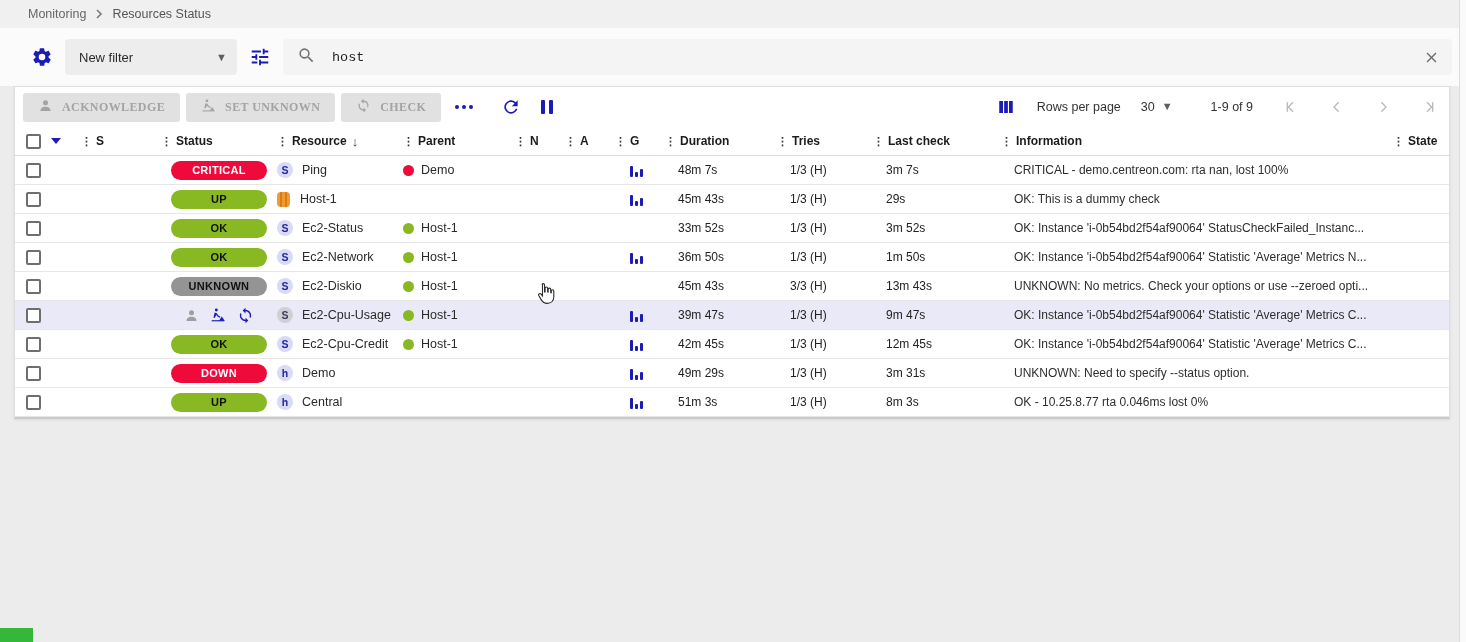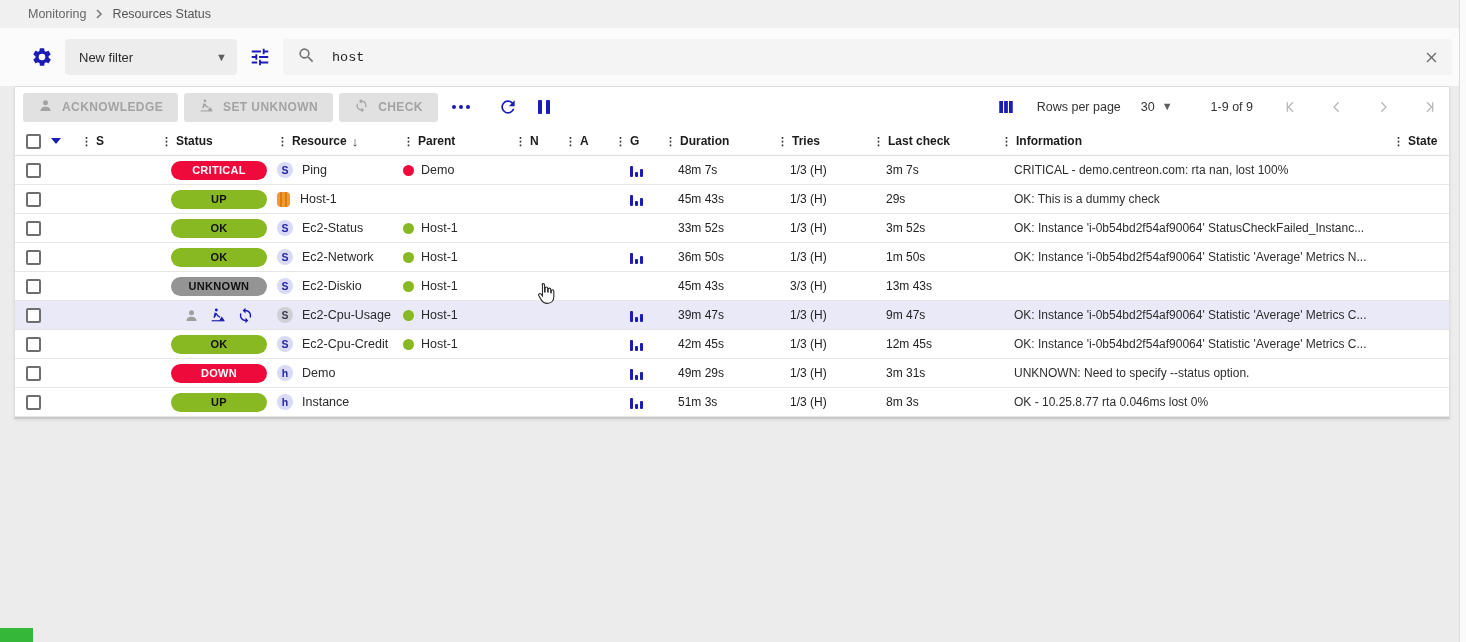--- a/index.html
+++ b/index.html
@@ -18,21 +18,21 @@
   .filter-bar { height:58px; background:#fbfbfb; display:flex; align-items:center; padding:0 14px 0 31px; gap:12px; }
   .icon-btn { display:flex; align-items:center; justify-content:center; cursor:pointer; background:none; border:none; }
   .filter-select { width:172px; height:36px; background:#ededed; border-radius:4px; display:flex; align-items:center; justify-content:space-between; padding:0 10px 0 14px; font-size:13px; color:#2b2b2b; cursor:pointer; }
   .select-caret { color:#5f5f5f; font-size:11px; }
   .search-field { flex:1; height:36px; background:#f4f4f4; border-radius:4px; display:flex; align-items:center; gap:16px; padding:0 12px 0 14px; }
   .search-field .search-text { flex:1; font-size:13.5px; color:#1f1f1f; border:none; background:transparent; outline:none; font-family:Liberation Mono, monospace; }
   
   .card { position:absolute; left:14px; right:16px; top:86px; background:#fff; border:1px solid #dedede; border-bottom:2px solid #c9c9c9; box-shadow:0 1px 3px rgba(0,0,0,.08); }
   
   .toolbar { height:40px; display:flex; align-items:center; padding:0 12px 0 8px; }
-  .tb-btn { height:29px; background:#e1e1e1; border:none; border-radius:3px; display:flex; align-items:center; gap:9px; padding:0 15px; margin-right:6px; font-size:12px; font-weight:bold; letter-spacing:.4px; color:#a3a3a3; font-family:Liberation Sans, sans-serif; }
+  .tb-btn { height:29px; background:#e1e1e1; border:none; border-radius:3px; display:flex; align-items:center; gap:9px; padding:0 15px; margin-right:6px; font-size:12px; font-weight:bold; letter-spacing:.4px; color:#a3a3a3; font-family:Liberation Serif, serif; }
   .tb-btn svg { fill:#a3a3a3; }
   .dots-h { display:flex; gap:3px; margin:0 10px 0 8px; cursor:pointer; }
   .dots-h i { width:4px; height:4px; border-radius:50%; background:#1b1bb5; }
   .tb-ico { margin-left:18px; cursor:pointer; display:flex; }
   .pag { margin-left:auto; display:flex; align-items:center; font-size:12.5px; color:#333; }
   .pag .lbl { margin:0 6px 0 22px; }
   .pag .rpp-val { display:flex; gap:7px; margin-left:14px; cursor:pointer; }
   .pag .range { margin-left:38px; }
   .nav-ic { margin-left:30px; display:flex; cursor:default; }
   .nav-ic svg { stroke:#b9b9b9; fill:none; stroke-width:2; }
@@ -391,20 +391,21 @@
         <div class="cell ">
           <span class="pdot" style="background:#88b922"></span>
           <span class="res-name">Host-1</span>
         </div>
         <div class="cell "></div>
         <div class="cell "></div>
         <div class="cell c-g"></div>
         <div class="cell txt">45m 43s</div>
         <div class="cell txt">3/3 (H)</div>
         <div class="cell txt">13m 43s</div>
+        <div class="cell c-info">UNKNOWN: No metrics. Check your options or use --zeroed opti...</div>
         <div class="cell "></div>
       </div>
       <div class="trow hl">
         <div class="cell c-check">
           <span class="cb"></span>
         </div>
         <div class="cell "></div>
         <div class="cell "></div>
         <div class="cell c-status">
           <span class="row-actions">
@@ -523,21 +524,21 @@
         <div class="cell c-check">
           <span class="cb"></span>
         </div>
         <div class="cell "></div>
         <div class="cell "></div>
         <div class="cell c-status">
           <span class="chip chip-ok">UP</span>
         </div>
         <div class="cell ">
           <span class="badge">h</span>
-          <span class="res-name">Instance</span>
+          <span class="res-name">Central</span>
         </div>
         <div class="cell "></div>
         <div class="cell "></div>
         <div class="cell "></div>
         <div class="cell c-g">
           <span style="display:flex">
             <svg width="13" height="13" viewBox="0 0 13 13">
               <rect x="0" y="2" width="3" height="11" rx="1" fill="#1b1bb5"></rect>
               <rect x="5" y="8" width="3" height="5" rx="1" fill="#1b1bb5"></rect>
               <rect x="10" y="5" width="3" height="8" rx="1" fill="#1b1bb5"></rect>

